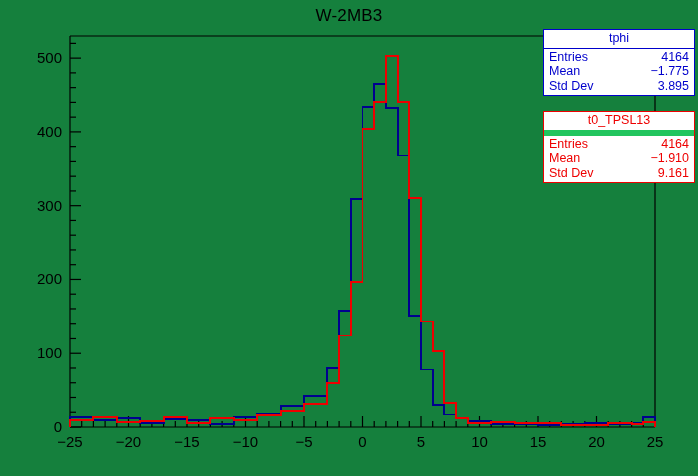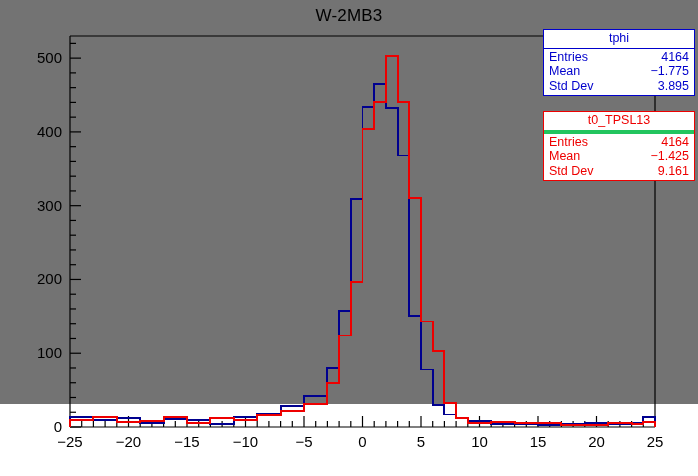--- a/index.html
+++ b/index.html
@@ -9,22 +9,22 @@
   }
   body {
     width: 698px;
     height: 476px;
     font-family: "Liberation Sans", sans-serif;
     overflow: hidden;
   }
   #canvas-root {
     position: relative;
     width: 698px;
-    height: 404px;
-    background: #737373;
+    height: 476px;
+    background: #15803d;
     text-decoration: underline;
   }
   #plot-title {
     position: absolute;
     left: 0;
     top: 6px;
     width: 698px;
     text-align: center;
     font-size: 17px;
     color: #000000;
@@ -71,21 +71,21 @@
     border-bottom: 1px solid #0000cc;
   }
   #stats-t0 {
     left: 543px;
     top: 111px;
     width: 152px;
     border: 1px solid #ee0000;
     color: #ee0000;
   }
   #stats-t0 .stats-title {
-    border-bottom: 4px solid #22c55e;
+    border-bottom: 6px solid #22c55e;
   }
 </style>
 </head>
 <body>
 
 <div id="canvas-root">
 
   <div id="plot-title">W-2MB3</div>
 
   <svg id="chart-svg" width="698" height="476">
@@ -214,21 +214,21 @@
 
   <div class="stats-box" id="stats-t0">
     <div class="stats-title">t0_TPSL13</div>
     <div class="stats-rows">
       <div class="stats-row">
         <span class="k">Entries</span>
         <span class="v">4164</span>
       </div>
       <div class="stats-row">
         <span class="k">Mean</span>
-        <span class="v">−1.425</span>
+        <span class="v">−1.910</span>
       </div>
       <div class="stats-row">
         <span class="k">Std Dev</span>
         <span class="v">9.161</span>
       </div>
     </div>
   </div>
 
 </div>
 

